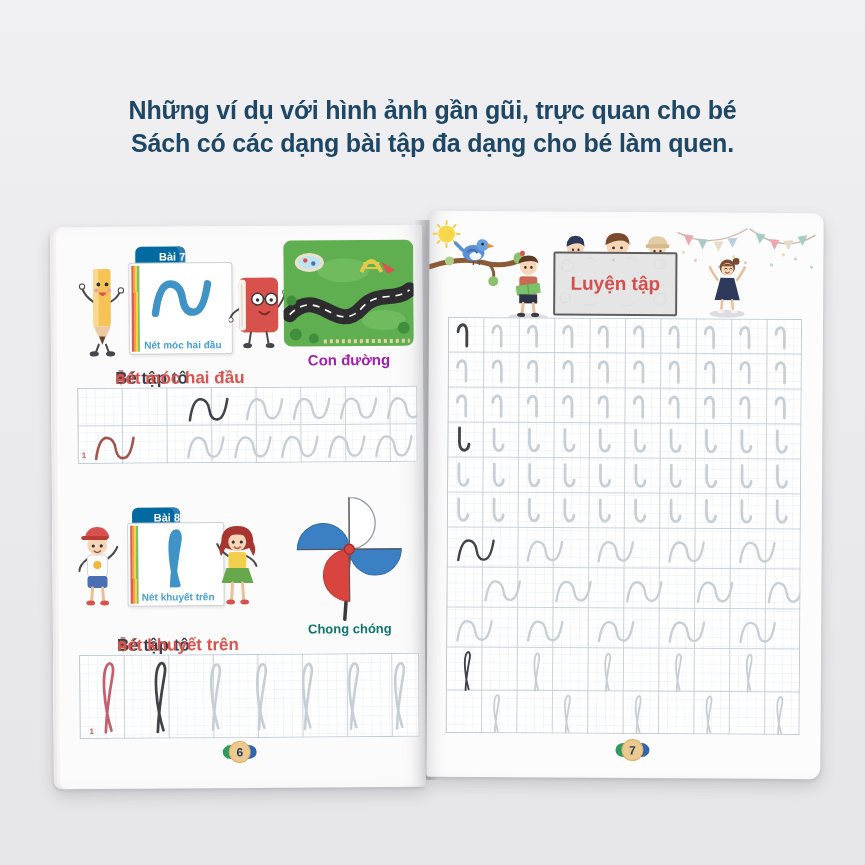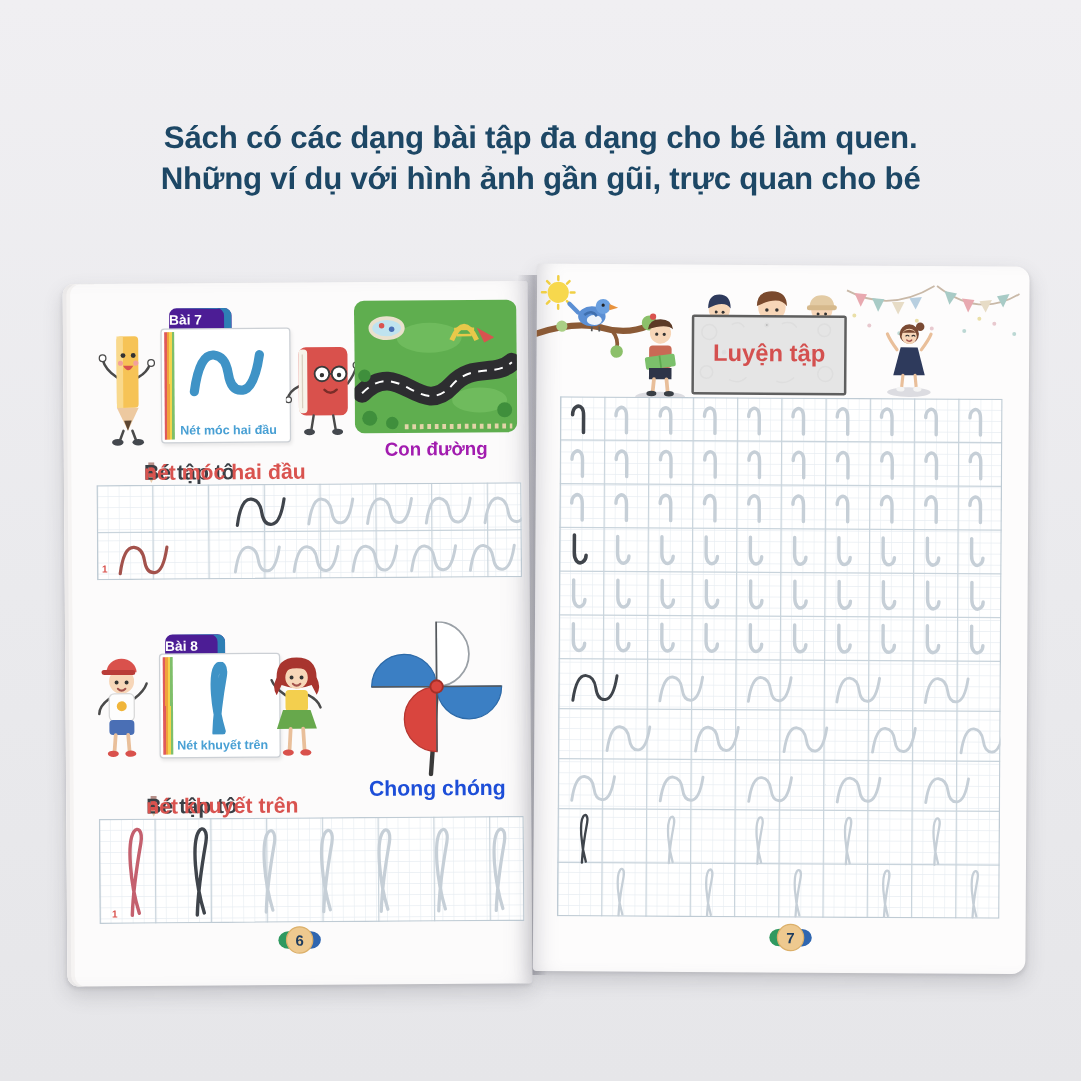--- a/index.html
+++ b/index.html
@@ -17,30 +17,30 @@
   .page *{position:absolute;}
   .page-left{left:12px;top:16px;width:372px;height:562px;border-radius:9px 2px 3px 9px;
     transform:rotate(-.4deg);
     box-shadow:0 7px 16px rgba(70,70,82,.20),-1px 2px 3px rgba(70,70,82,.12),
       inset -16px 0 20px -14px rgba(110,110,125,.35),inset 3px 0 0 #eceaea,inset 6px 0 0 #f5f3f2;}
   .page-right{left:388px;top:2px;width:394px;height:566px;border-radius:2px 11px 11px 3px;
     transform:rotate(.35deg);background:#fdfcfc;
     box-shadow:0 7px 16px rgba(70,70,82,.20),1px 2px 3px rgba(70,70,82,.12),
       inset 14px 0 18px -12px rgba(110,110,125,.3);}
   
-  .tab{background:#4c1d95;border-radius:6px 6px 2px 2px;color:#fff;font-weight:bold;
-    font-size:11px;text-align:left;line-height:20px;box-shadow:inset -6px 0 0 #2e7fb5;}
+  .tab{background:#0369a1;border-radius:6px 6px 2px 2px;color:#fff;font-weight:bold;
+    font-size:11px;text-align:right;line-height:20px;box-shadow:inset -6px 0 0 #2e7fb5;}
   .card{background:#fff;border:1px solid #ccd0d5;border-radius:3px;box-shadow:1px 2px 3px rgba(0,0,0,.08);}
   .stripes{left:2px;top:2px;bottom:2px;width:8px;
     background:linear-gradient(90deg,#e05a5a 0 2px,#f0a23c 2px 4px,#f3d44e 4px 6px,#7fbf6a 6px 8px);}
   .card-cap{left:6px;right:2px;bottom:3px;text-align:center;font-weight:bold;color:#49a0d4;font-size:10px;}
   
   .img-cap{text-align:center;font-weight:bold;}
   .cap-road{left:233px;top:126px;width:130px;color:#a21caf;font-size:15px;}
-  .cap-pin{left:226px;top:396px;width:142px;color:#1d4ed8;font-size:17px;}
+  .cap-pin{left:226px;top:396px;width:142px;color:#0f766e;font-size:13px;}
   .plabel{display:flex;align-items:center;gap:5px;font-size:17px;white-space:nowrap;margin-left:34px;}
   .plabel .lead{font-weight:bold;color:#3a3f45;}
   .plabel .sname{color:#d9534f;font-weight:bold;}
   .plabel svg{position:static;}
   .step{font-size:8px;color:#d9534f;font-weight:bold;}
   
   .lt-box{left:124px;top:40px;width:120px;height:60px;background:#e5e5e5;
     border:2px solid #5f5f5f;border-radius:2px;}
   .lt-text{position:absolute;left:0;top:0;width:100%;height:100%;display:flex;
     align-items:center;justify-content:center;color:#d4504f;font-size:19px;font-weight:bold;}
@@ -76,22 +76,22 @@
     </symbol>
     <symbol id="st-ihook" viewBox="0 0 24 40" overflow="visible">
       <path class="st" d="M7,3 L7,24 C7,33 12,38 17,35 C19.5,33.5 21,30 21,27"></path>
     </symbol>
   </defs>
 </svg>
 
 <div class="stage">
 
   <div class="heading">
+    <div>Những ví dụ với hình ảnh gần gũi, trực quan cho bé</div>
     <div>Sách có các dạng bài tập đa dạng cho bé làm quen.</div>
-    <div>Những ví dụ với hình ảnh gần gũi, trực quan cho bé</div>
   </div>
 
   <div class="book">
     <div class="spine"></div>
 
     <div class="page page-left">
 
       <div class="tab" style="left:85px;top:20px;width:50px;height:20px;">Bài 7</div>
       <div class="card" style="left:78px;top:36px;width:102px;height:90px;">
         <div class="stripes"></div>

